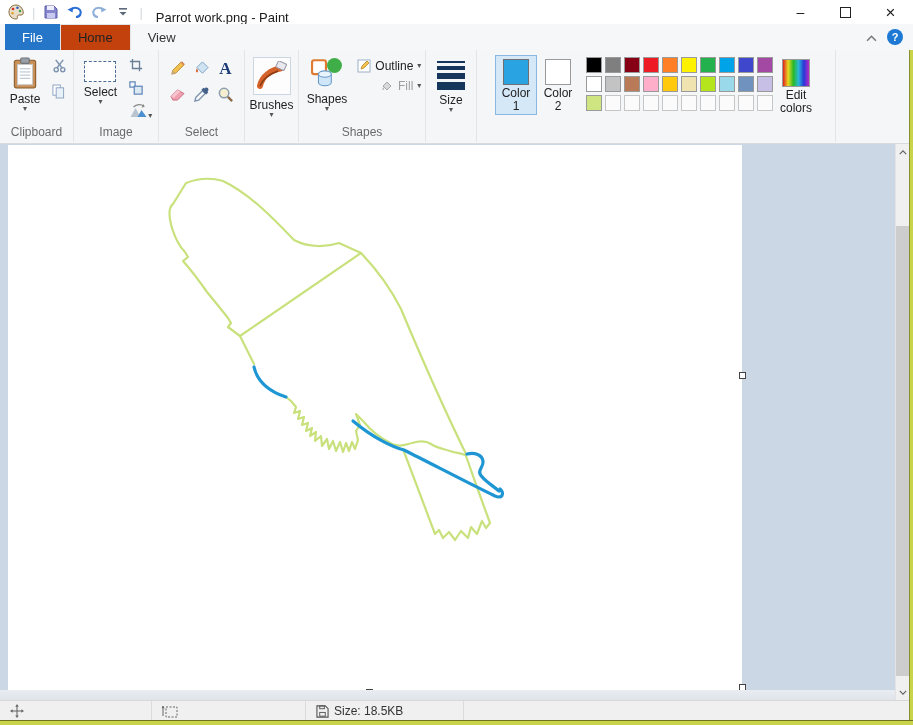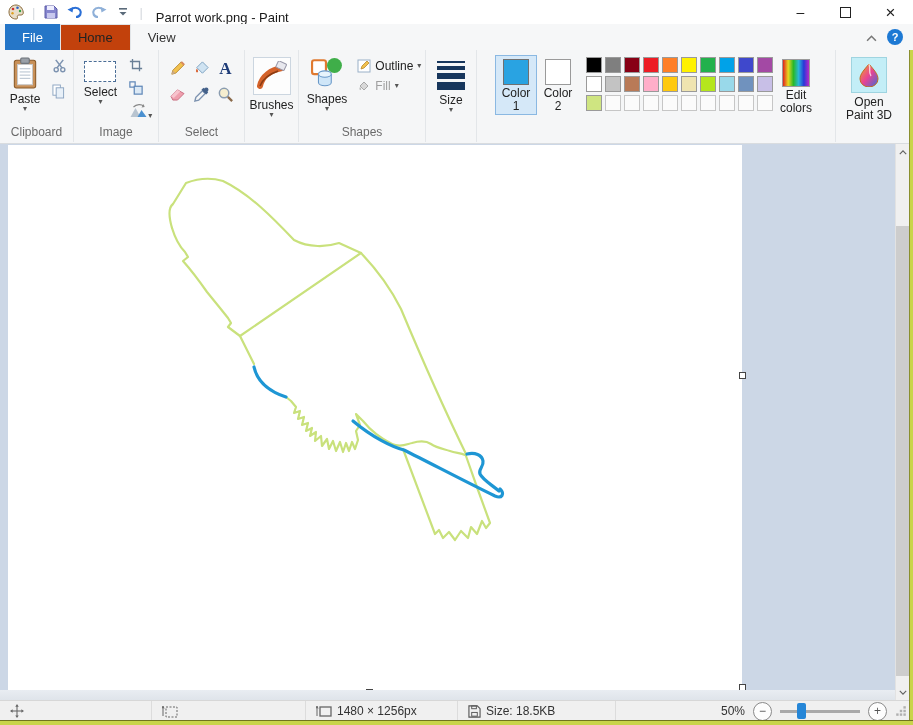--- a/index.html
+++ b/index.html
@@ -34,21 +34,21 @@
   .bigbtn .lbl{margin-top:3px;}
   .dd{font-size:8px;color:#555;line-height:6px;}
   .smallcol{display:flex;flex-direction:column;gap:7px;margin-left:8px;margin-top:3px;}
   .toolgrid{display:grid;grid-template-columns:repeat(3,22px);grid-auto-rows:24px;gap:2px;margin-top:6px;}
   .tool{display:flex;align-items:center;justify-content:center;}
   .text-a{font-family:"Liberation Serif","DejaVu Serif",serif;font-weight:bold;font-size:17px;color:#1e3c78;line-height:17px;}
   .brush-box{width:36px;height:36px;border:1px solid #ccd6e0;background:#fdfdfd;display:flex;align-items:center;justify-content:center;}
   .shapes-row{display:flex;align-items:flex-start;width:100%;justify-content:center;}
   .of-col{display:flex;flex-direction:column;gap:6px;margin-left:6px;margin-top:4px;font-size:12px;}
   .of-item{display:flex;align-items:center;gap:4px;color:#222;}
-  .of-item.disabled{color:#9f9f9f;}
+  .of-item.disabled{color:#9f9f9f;justify-content:flex-end;}
   .size-icon{display:flex;flex-direction:column;gap:3px;align-items:center;margin-top:4px;}
   .size-icon div{width:28px;background:#17365c;}
 
   
   .colors-body{display:flex;align-items:flex-start;padding-top:5px;}
   .colorbtn{display:flex;flex-direction:column;align-items:center;width:40px;padding:3px 0 1px;font-size:12px;color:#222;line-height:13px;text-align:center;border:1px solid transparent;}
   .colorbtn.active{background:#d5e8f8;border:1px solid #8ab8e2;}
   .swatch{width:24px;height:24px;border:1px solid #707070;margin-bottom:2px;}
   .palette{display:grid;grid-template-columns:repeat(10,19px);grid-auto-rows:19px;margin-left:6px;margin-top:1px;}
   .pcell{width:16px;height:16px;border:1px solid #9a9a9a;margin:1px;box-sizing:border-box;}
@@ -371,40 +371,20 @@
             <div class="pcell empty"></div>
             <div class="pcell empty"></div>
           </div>
         <div class="colorbtn editcolors">
           <span class="rainbow"></span>
           <span class="two-line" style="width:40px;margin-top:2px">Edit colors</span>
         </div>
       </div>
     </div>
 
-    <div class="group" style="width:66px;border-right:none">
-      <div class="group-body">
-        <div class="bigbtn">
-          <span class="p3d-box">
-            <svg width="22" height="24" viewBox="0 0 22 24">
-              <defs>
-                  <linearGradient id="p3dg" x1="0" y1="0" x2="1" y2="1">
-                    <stop offset="0" stop-color="#f5a623"></stop>
-                    <stop offset="0.5" stop-color="#e84393"></stop>
-                    <stop offset="1" stop-color="#3a6fd8"></stop>
-                  </linearGradient>
-                </defs>
-              <path d="M11 1 C16 7 20 11 20 16 a9 8 0 0 1 -18 0 C2 11 6 7 11 1z" fill="url(#p3dg)" stroke="#c06a20"></path>
-              <path d="M11 1 C13 6 10 9 13 13" fill="none" stroke="#fff" stroke-width="1.4" opacity="0.7"></path>
-            </svg>
-          </span>
-          <span class="lbl two-line">Open Paint 3D</span>
-        </div>
-      </div>
-    </div>
   </div>
 
   <div class="canvas-band">
     <div class="paint-canvas">
       <svg width="734" height="546" viewBox="8 145 734 546">
         <g fill="none" stroke="#c9e17c" stroke-width="2.2" stroke-linecap="round" stroke-linejoin="round">
           <path d="M 172 228 C 168 214 169 207 173 204 L 186 183 C 199 178 213 178 223 181 C 250 194 274 219 294 240 C 309 248 327 247 339 243 L 361 253 C 382 275 394 295 401 309 C 419 352 448 417 466 454"></path>
           <path d="M 172 228 C 176 241 181 248 185 252 L 188 257 L 183 261 C 191 270 200 282 207 292 L 220 308 L 228 318 L 231 323 L 228 327 L 240 336 L 247 350 L 254 364"></path>
           <path d="M 361 253 L 240 336"></path>
           <path d="M 286 397 L 291 401 L 296 407 L 294 413 L 300 411 L 298 419 L 304 417 L 302 425 L 308 423 L 306 431 L 312 428 L 310 436 L 316 432 L 315 441 L 321 436 L 322 446 L 327 439 L 329 449 L 333 441 L 336 451 L 340 442 L 343 452 L 346 443 L 349 451 L 352 442 L 355 449 L 358 440 L 356 431 L 360 425 L 356 414 L 363 421 C 371 431 382 439 392 444"></path>
@@ -446,50 +426,25 @@
           </g>
           <path d="M8 0 L6 3 h4z M8 16 L6 13 h4z M0 8 L3 6 v4z M16 8 L13 6 v4z" fill="#666"></path>
         </svg>
     </div>
     <div class="sb-seg" style="width:154px">
       <svg width="16" height="14" viewBox="0 0 16 14">
           <rect x="4" y="3" width="11" height="10" fill="none" stroke="#666" stroke-dasharray="2 1.5"></rect>
           <path d="M1 12 V3 M0 4.5 L1 2 2 4.5" fill="none" stroke="#666"></path>
         </svg>
     </div>
-    <div class="sb-seg" style="width:152px">
-      <svg width="16" height="14" viewBox="0 0 16 14">
-          <rect x="4" y="3" width="11" height="9" fill="none" stroke="#666" stroke-width="1.3"></rect>
-          <path d="M1 12 V3 M0 4.5 L1 2 2 4.5" fill="none" stroke="#666"></path>
-        </svg>
-      <span>1480 × 1256px</span>
-    </div>
     <div class="sb-seg" style="width:158px">
       <svg width="13" height="13" viewBox="0 0 14 14">
           <path d="M1 1 h9 l3 3 v9 H1z" fill="none" stroke="#555" stroke-width="1.2"></path>
           <rect x="4" y="8" width="6" height="4" fill="none" stroke="#555"></rect>
           <rect x="4" y="1" width="5" height="3" fill="none" stroke="#555"></rect>
         </svg>
       <span>Size: 18.5KB</span>
     </div>
-    <div class="sb-zoom">
-      <span>50%</span>
-      <span class="zoom-circle">−</span>
-      <span class="zoom-track">
-          <span class="zoom-thumb"></span>
-        </span>
-      <span class="zoom-circle">+</span>
-      <svg width="12" height="12" viewBox="0 0 10 10">
-          <g fill="#b0b0b0">
-            <rect x="7" y="1" width="2" height="2"></rect>
-            <rect x="7" y="4" width="2" height="2"></rect>
-            <rect x="4" y="4" width="2" height="2"></rect>
-            <rect x="7" y="7" width="2" height="2"></rect>
-            <rect x="4" y="7" width="2" height="2"></rect>
-            <rect x="1" y="7" width="2" height="2"></rect>
-          </g>
-        </svg>
-    </div>
   </div>
 
   <div class="frame-right"></div>
   <div class="frame-bottom"></div>
 </div>
 
 </body></html>

